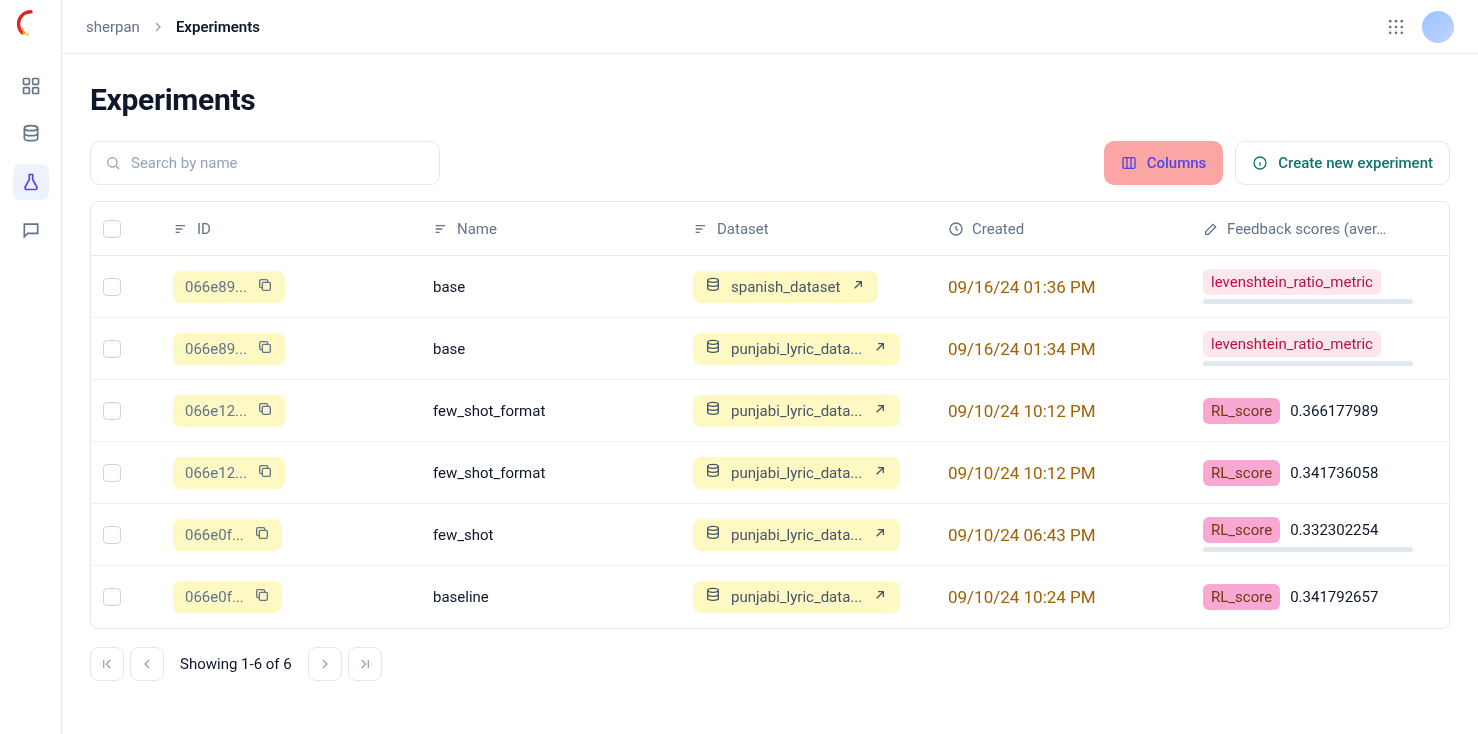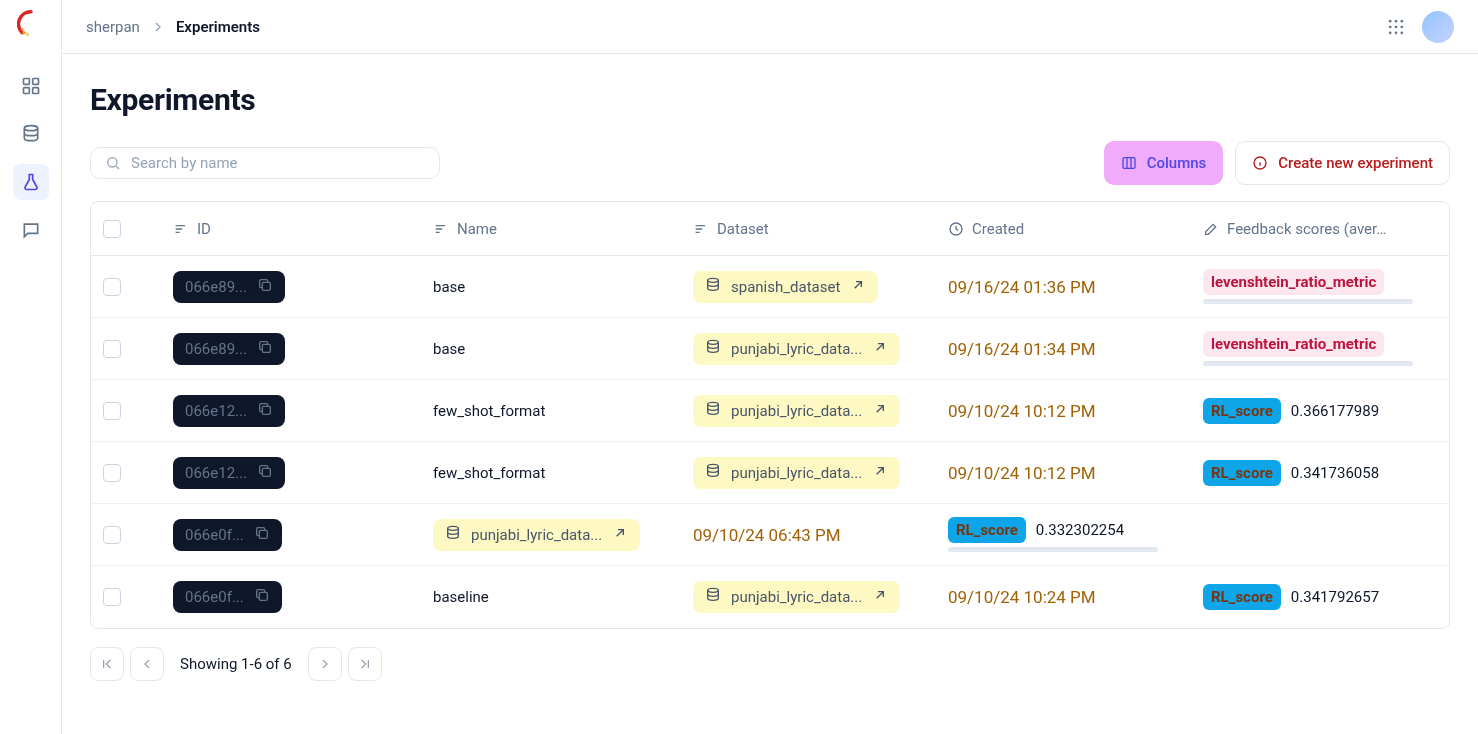--- a/index.html
+++ b/index.html
@@ -14,44 +14,44 @@
 .breadcrumb{display:flex;align-items:center;gap:10px;font-size:15px}
 .breadcrumb .root-crumb{color:#64748b}
 .breadcrumb .chev{width:16px;height:16px;color:#94a3b8}
 .breadcrumb .leaf{color:#0f172a;font-weight:600}
 .topbar-right{display:flex;align-items:center;gap:16px}
 .apps-grid{width:20px;height:20px;color:#64748b;cursor:pointer}
 .avatar{width:32px;height:32px;border-radius:50%;background:linear-gradient(135deg,#93c5fd,#c7d2fe)}
 .content{flex:1;padding:28px;overflow:auto}
 .page-title{font-size:30px;font-weight:700;margin-bottom:24px;letter-spacing:-.01em}
 .controls{display:flex;justify-content:space-between;align-items:center;margin-bottom:16px}
-.search{display:flex;align-items:center;gap:10px;border:1px solid #e5e7eb;border-radius:10px;padding:0 14px;height:32px;width:350px;color:#94a3b8}
+.search{display:flex;align-items:center;gap:10px;border:1px solid #e5e7eb;border-radius:10px;padding:0 14px;height:44px;width:350px;color:#94a3b8}
 .search input{border:0;outline:0;font-size:15px;color:#0f172a;flex:1}
 .search input::placeholder{color:#94a3b8}
 .right-controls{display:flex;gap:12px}
 .btn{height:44px;border-radius:10px;display:flex;align-items:center;gap:10px;padding:0 16px;font-size:15px;font-weight:500;cursor:pointer;border:1px solid transparent}
-.btn.columns{background:#f0abfc;color:#4f46e5}
-.btn.create{background:#fff;border-color:#e5e7eb;color:#b91c1c}
+.btn.columns{background:#fca5a5;color:#4f46e5}
+.btn.create{background:#fff;border-color:#e5e7eb;color:#0f766e}
 .table{border:1px solid #e5e7eb;border-radius:8px;overflow:hidden}
 .thead,.trow{display:grid;grid-template-columns:70px 260px 260px 255px 255px 1fr;align-items:center}
 .thead{height:54px;border-bottom:1px solid #e5e7eb;color:#64748b;font-size:15px}
 .th{display:flex;align-items:center;gap:8px;padding:0 12px;white-space:nowrap;overflow:hidden;text-overflow:ellipsis}
 .trow{height:62px;border-bottom:1px solid #eef2f6}
 .trow:last-child{border-bottom:0}
 .td{padding:0 12px;display:flex;align-items:center;gap:8px;min-width:0}
-.idchip{background:#0f172a;border-radius:8px;padding:6px 12px;display:flex;align-items:center;gap:10px;color:#64748b;font-size:15px}
+.idchip{background:#fef9c3;border-radius:8px;padding:6px 12px;display:flex;align-items:center;gap:10px;color:#64748b;font-size:15px}
 .name{color:#0f172a;font-size:15px}
 .dschip{background:#fef9c3;border-radius:8px;padding:6px 12px;display:flex;align-items:center;gap:10px;color:#475569;font-size:15px;max-width:100%}
 .dschip .dslabel{overflow:hidden;text-overflow:ellipsis;white-space:nowrap;max-width:150px}
 .created{color:#a16207;font-size:17px}
 .fb-col{display:flex;flex-direction:column;gap:4px;align-items:flex-start;min-width:0;width:100%}
 .fb-row{display:flex;align-items:center;gap:10px}
-.badge{border-radius:6px;padding:4px 8px;font-size:15px;font-weight:700}
+.badge{border-radius:6px;padding:4px 8px;font-size:15px;font-weight:400}
 .badge.pink{background:#fce7ef;color:#be123c}
-.badge.yellow{background:#0ea5e9;color:#78350f}
+.badge.yellow{background:#f9a8d4;color:#78350f}
 .fb-val{font-size:15px;color:#0f172a}
 .bar{height:5px;background:#e2e8f0;border-radius:3px;width:100%;max-width:210px}
 .checkbox{width:18px;height:18px;border:1.5px solid #cbd5e1;border-radius:4px;background:#fff;cursor:pointer}
 .icon{width:16px;height:16px;flex-shrink:0}
 .icon-lg{width:20px;height:20px;flex-shrink:0}
 .pagination{display:flex;align-items:center;gap:6px;margin-top:18px;padding-right:4px}
 .pagination .info{color:#0f172a;font-size:15px;margin:0 10px}
 .pbtn{width:34px;height:34px;border:1px solid #e5e7eb;border-radius:8px;display:flex;align-items:center;justify-content:center;color:#94a3b8;cursor:pointer;background:#fff}
 </style>
 </head>
@@ -348,20 +348,23 @@
     <div class="td">
                 <span class="idchip">
                   <span>066e0f...</span>
                   <span><svg class="icon" viewBox="0 0 24 24" fill="none" stroke="currentColor" stroke-width="2">
                       <rect x="8" y="8" width="12" height="12" rx="2"></rect>
                       <path d="M16 8V6a2 2 0 0 0-2-2H6a2 2 0 0 0-2 2v8a2 2 0 0 0 2 2h2"></path>
                     </svg></span>
                 </span>
               </div>
     <div class="td">
+                <span class="name">few_shot</span>
+              </div>
+    <div class="td">
                 <span class="dschip">
                   <span><svg class="icon" viewBox="0 0 24 24" fill="none" stroke="currentColor" stroke-width="2">
                       <ellipse cx="12" cy="5" rx="8" ry="3"></ellipse>
                       <path d="M4 5v6c0 1.7 3.6 3 8 3s8-1.3 8-3V5M4 11v6c0 1.7 3.6 3 8 3s8-1.3 8-3v-6"></path>
                     </svg></span>
                   <span class="dslabel">punjabi_lyric_data...</span>
                   <span><svg class="icon" viewBox="0 0 24 24" fill="none" stroke="currentColor" stroke-width="2">
                       <path d="M7 17L17 7M9 7h8v8"></path>
                     </svg></span>
                 </span>

